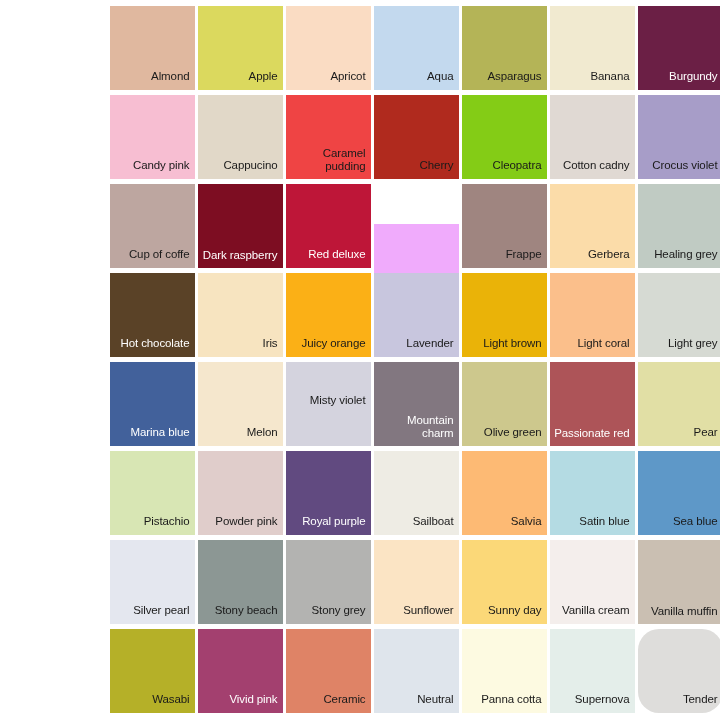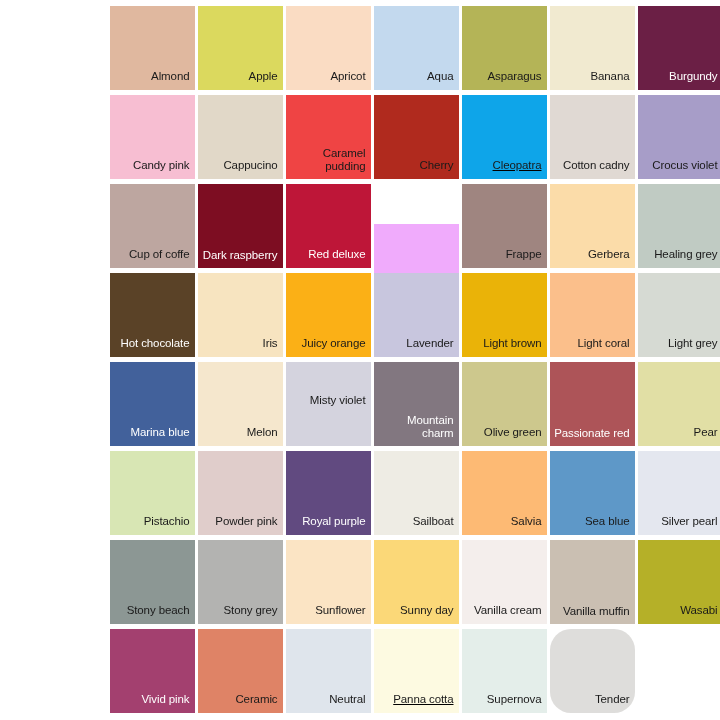--- a/index.html
+++ b/index.html
@@ -91,21 +91,21 @@
       </div>
       <div class="swatch" title="Cappucino" style="background: rgb(225, 216, 200);">
         <span class="swatch-label dark-text">Cappucino</span>
       </div>
       <div class="swatch" title="Caramel pudding" style="background: #ef4444; padding-left: 27px;">
         <span class="swatch-label dark-text two-line">Caramel pudding</span>
       </div>
       <div class="swatch" title="Cherry" style="background: rgb(176, 42, 30);">
         <span class="swatch-label dark-text">Cherry</span>
       </div>
-      <div class="swatch" title="Cleopatra" style="background: #0ea5e9; text-decoration: underline;">
+      <div class="swatch" title="Cleopatra" style="background: #84cc16;">
         <span class="swatch-label dark-text">Cleopatra</span>
       </div>
       <div class="swatch" title="Cotton cadny" style="background: rgb(224, 217, 211);">
         <span class="swatch-label dark-text">Cotton cadny</span>
       </div>
       <div class="swatch" title="Crocus violet" style="background: rgb(167, 157, 200);">
         <span class="swatch-label dark-text">Crocus violet</span>
       </div>
       <div class="swatch" title="Cup of coffe" style="background: rgb(189, 166, 160);">
         <span class="swatch-label dark-text">Cup of coffe</span>
@@ -178,20 +178,23 @@
       </div>
       <div class="swatch" title="Royal purple" style="background: rgb(97, 74, 128);">
         <span class="swatch-label light-text">Royal purple</span>
       </div>
       <div class="swatch" title="Sailboat" style="background: rgb(238, 236, 228);">
         <span class="swatch-label dark-text">Sailboat</span>
       </div>
       <div class="swatch" title="Salvia" style="background: #fdba74;">
         <span class="swatch-label dark-text">Salvia</span>
       </div>
+      <div class="swatch" title="Satin blue" style="background: rgb(180, 219, 227);">
+        <span class="swatch-label dark-text">Satin blue</span>
+      </div>
       <div class="swatch" title="Sea blue" style="background: rgb(94, 152, 200);">
         <span class="swatch-label dark-text">Sea blue</span>
       </div>
       <div class="swatch" title="Silver pearl" style="background: rgb(228, 231, 239);">
         <span class="swatch-label dark-text">Silver pearl</span>
       </div>
       <div class="swatch" title="Stony beach" style="background: rgb(140, 151, 148);">
         <span class="swatch-label dark-text">Stony beach</span>
       </div>
       <div class="swatch" title="Stony grey" style="background: rgb(179, 179, 177);">
@@ -214,21 +217,21 @@
       </div>
       <div class="swatch" title="Vivid pink" style="background: rgb(163, 64, 111);">
         <span class="swatch-label light-text">Vivid pink</span>
       </div>
       <div class="swatch" title="Ceramic" style="background: rgb(223, 131, 102);">
         <span class="swatch-label dark-text">Ceramic</span>
       </div>
       <div class="swatch" title="Neutral" style="background: rgb(223, 229, 236);">
         <span class="swatch-label dark-text">Neutral</span>
       </div>
-      <div class="swatch" title="Panna cotta" style="background: rgb(253, 250, 225); text-decoration: underline;">
+      <div class="swatch" title="Panna cotta" style="background: rgb(253, 250, 225);">
         <span class="swatch-label dark-text">Panna cotta</span>
       </div>
       <div class="swatch" title="Supernova" style="background: rgb(228, 238, 234);">
         <span class="swatch-label dark-text">Supernova</span>
       </div>
       <div class="swatch" title="Tender" style="background: rgb(222, 221, 219); border-radius: 21px;">
         <span class="swatch-label dark-text">Tender</span>
       </div>
     </div>
 </div>

